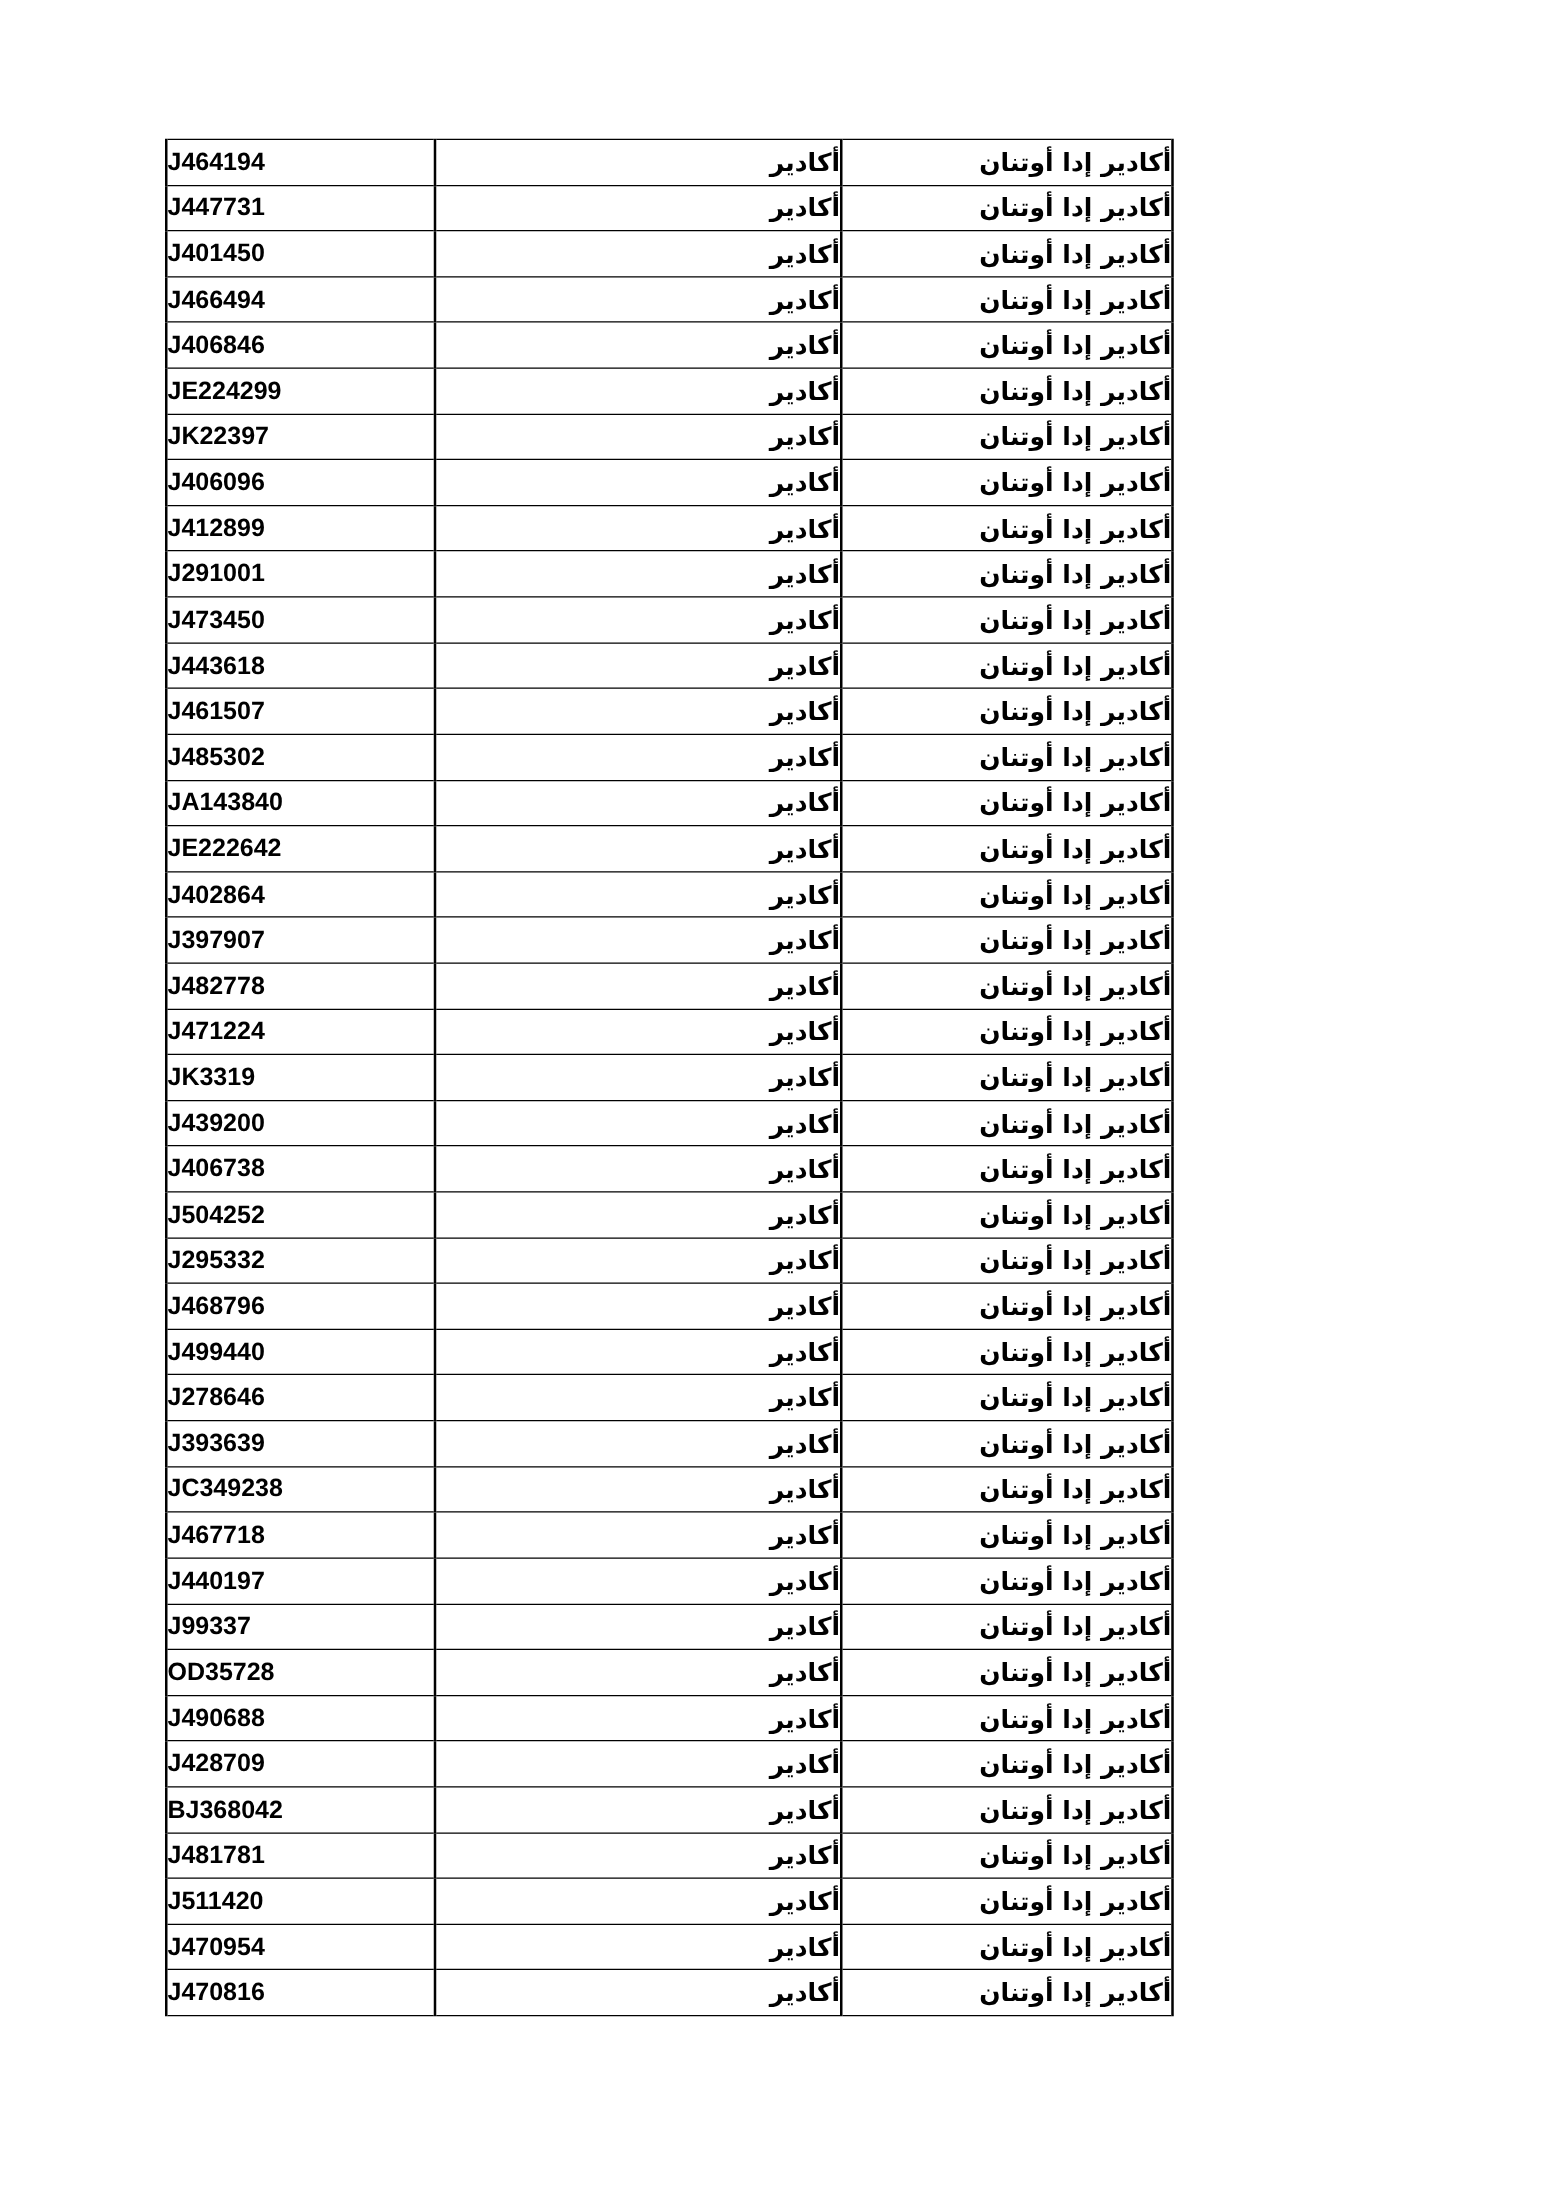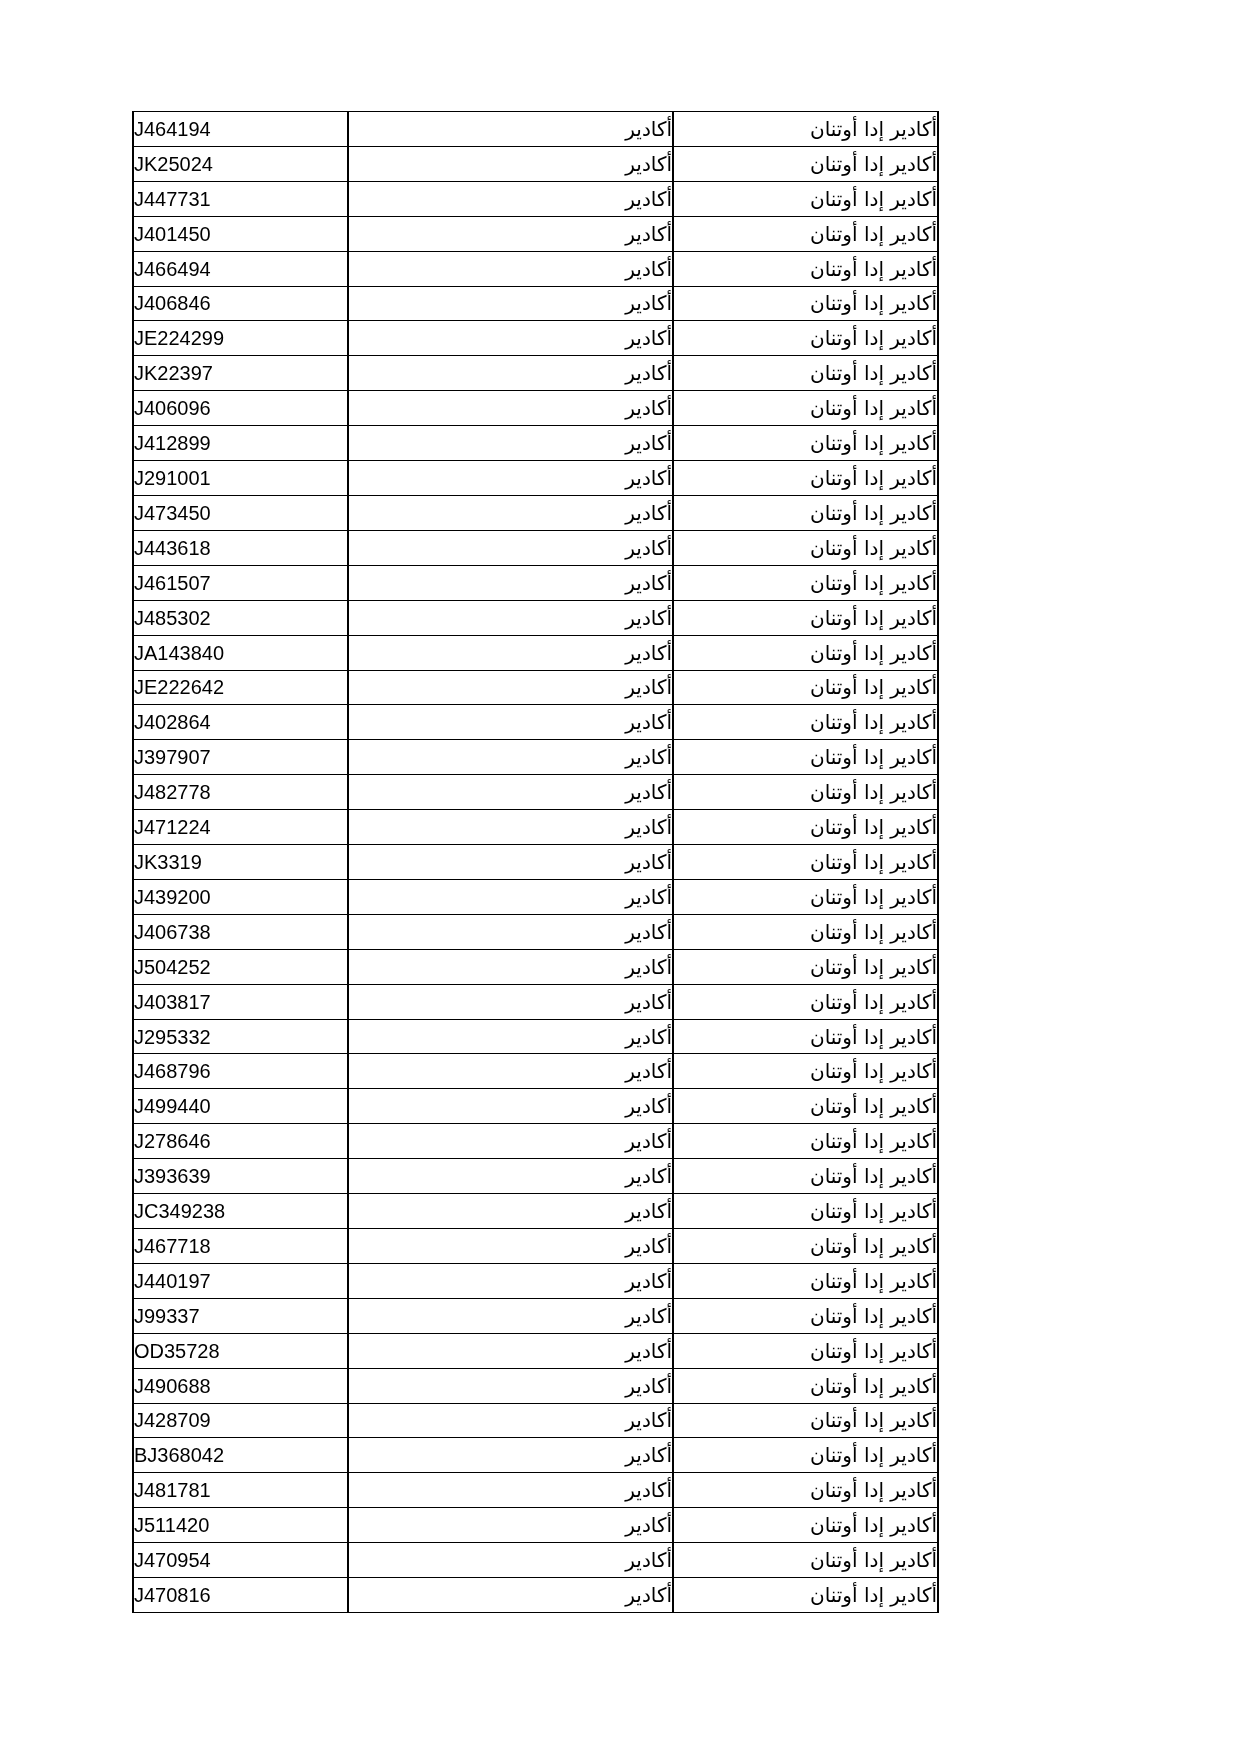--- a/index.html
+++ b/index.html
@@ -22,20 +22,21 @@
     background: #ffffff;
   }
   table.data-table {
     position: absolute;
     left: 132px;
     top: 111px;
     width: 805px;
     height: 1502px;
     border-collapse: collapse;
     table-layout: fixed;
+    font-weight: bold;
   }
   table.data-table td {
     border-top: 1.5px solid #000000;
     border-bottom: 1.5px solid #000000;
     border-left: 2px solid #000000;
     border-right: 2px solid #000000;
     height: 29px;
     font-size: 20px;
     color: #000000;
     vertical-align: middle;
@@ -70,25 +71,20 @@
       <col class="col-city">
       <col class="col-region">
     </colgroup>
     <tbody id="table-body">
   <tr>
     <td class="id-cell">J464194</td>
     <td class="ar-cell">أكادير</td>
     <td class="ar-cell">أكادير إدا أوتنان</td>
   </tr>
 
-  <tr>
-    <td class="id-cell">JK25024</td>
-    <td class="ar-cell">أكادير</td>
-    <td class="ar-cell">أكادير إدا أوتنان</td>
-  </tr>
 
   <tr>
     <td class="id-cell">J447731</td>
     <td class="ar-cell">أكادير</td>
     <td class="ar-cell">أكادير إدا أوتنان</td>
   </tr>
 
   <tr>
     <td class="id-cell">J401450</td>
     <td class="ar-cell">أكادير</td>
@@ -218,25 +214,20 @@
     <td class="ar-cell">أكادير</td>
     <td class="ar-cell">أكادير إدا أوتنان</td>
   </tr>
 
   <tr>
     <td class="id-cell">J504252</td>
     <td class="ar-cell">أكادير</td>
     <td class="ar-cell">أكادير إدا أوتنان</td>
   </tr>
 
-  <tr>
-    <td class="id-cell">J403817</td>
-    <td class="ar-cell">أكادير</td>
-    <td class="ar-cell">أكادير إدا أوتنان</td>
-  </tr>
 
   <tr>
     <td class="id-cell">J295332</td>
     <td class="ar-cell">أكادير</td>
     <td class="ar-cell">أكادير إدا أوتنان</td>
   </tr>
 
   <tr>
     <td class="id-cell">J468796</td>
     <td class="ar-cell">أكادير</td>

